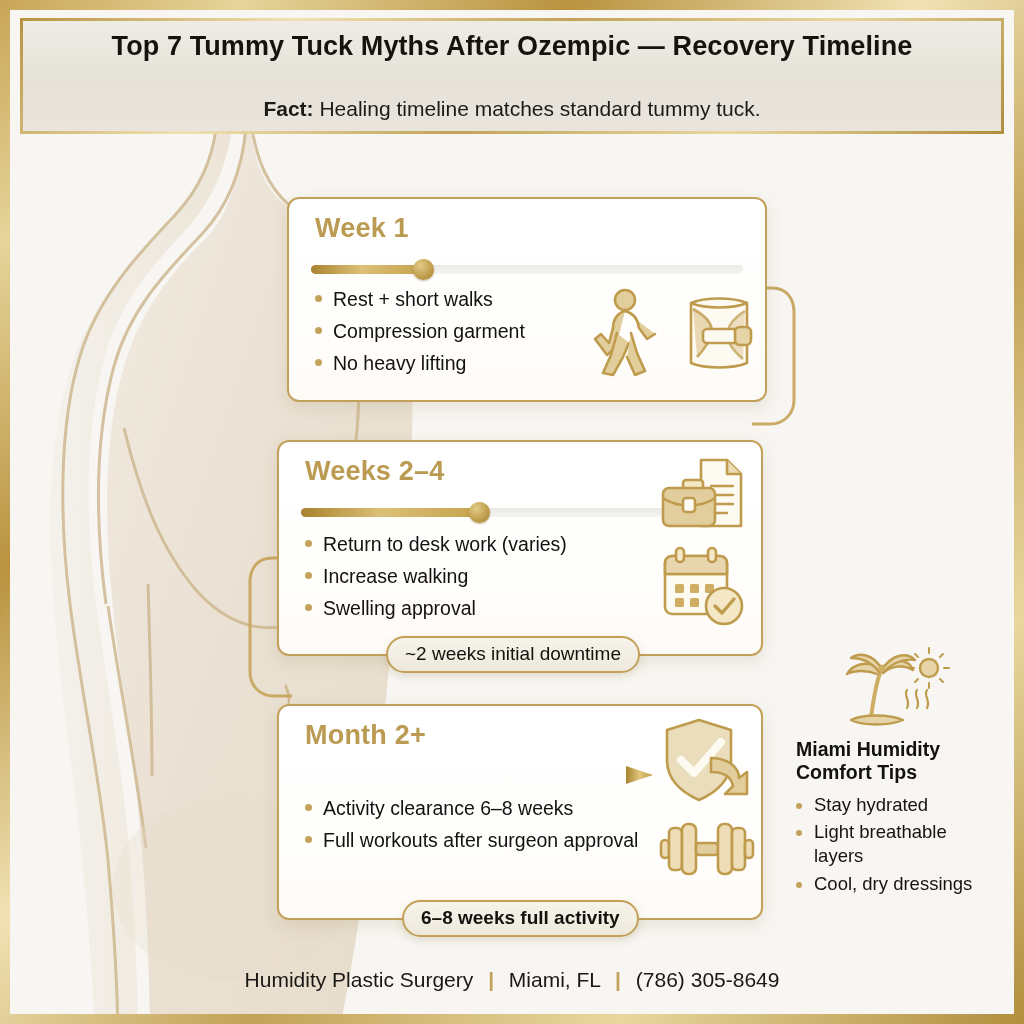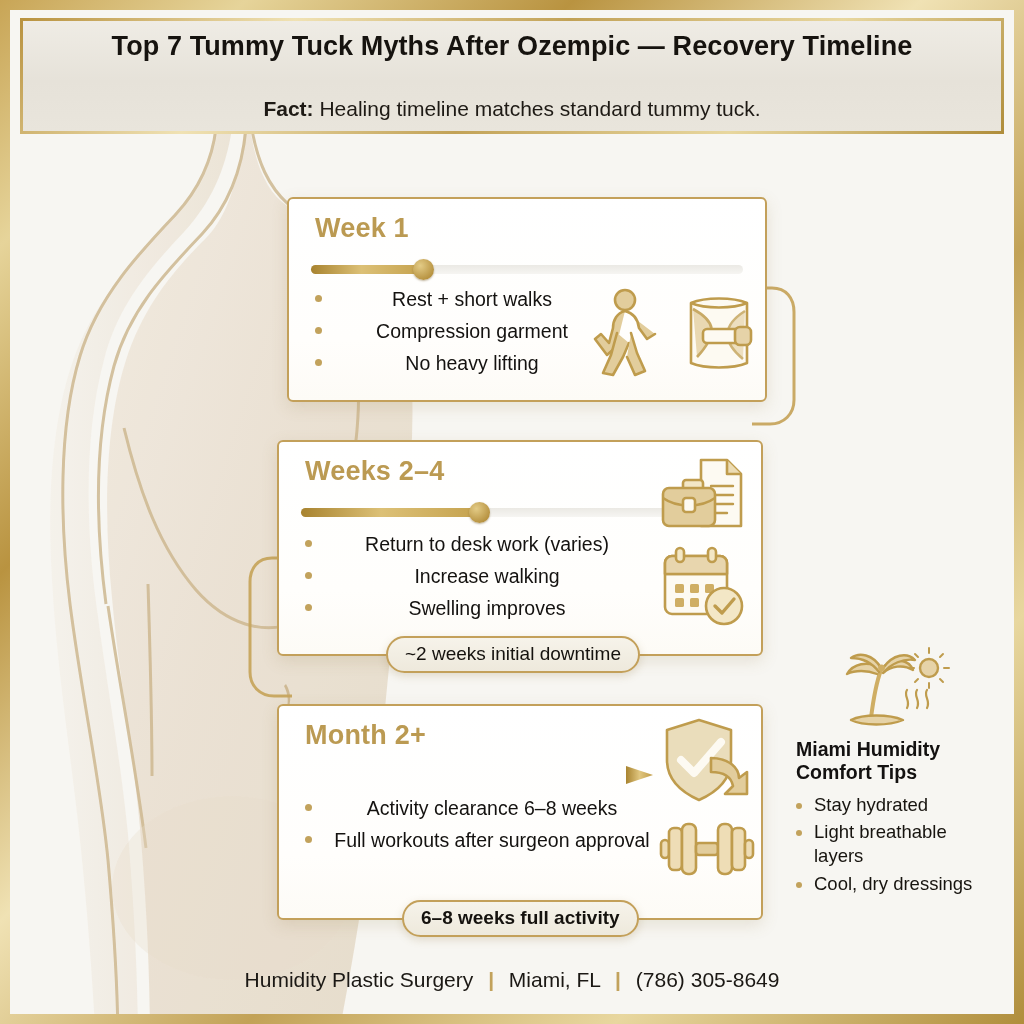--- a/index.html
+++ b/index.html
@@ -44,21 +44,21 @@
   .bodyart{position:absolute;left:-10px;top:-10px;width:470px;height:920px;opacity:.95;pointer-events:none;}
 
   
   .connectors{position:absolute;left:0;top:0;width:1004px;height:886px;pointer-events:none;}
 
   
   .card{
     position:absolute;box-sizing:border-box;
     background:linear-gradient(180deg,#ffffff 0%,#fffefc 70%,#fdfbf6 100%);
     border:2px solid #c3a05a;
-    border-radius:6px;
+    border-radius:12px;
     box-shadow:0 5px 16px rgba(150,125,70,.17),0 1px 0 #fff inset;
     z-index:4;
   }
   .c1{left:277px;top:59px;width:480px;height:205px;}
   .c2{left:267px;top:302px;width:486px;height:216px;}
   .c3{left:267px;top:566px;width:486px;height:216px;}
 
   .c-title{
     position:absolute;left:26px;top:14px;
     font-size:27px;font-weight:bold;color:#bb9a52;letter-spacing:.2px;
@@ -79,21 +79,21 @@
     background:radial-gradient(circle at 35% 32%,#e3cb86,#b6913f 75%,#9d7a2f);
     box-shadow:0 1px 2px rgba(110,85,35,.45);
   }
 
   
   .arrowwrap{position:absolute;left:22px;top:0;height:22px;}
 
   .bullets{position:absolute;font-size:19.5px;color:#141210;line-height:1.44;}
   .bullets li{margin:0 0 4px 0;}
   ul.bullets{list-style:none;padding:0;margin:0;}
-  ul.bullets li{position:relative;padding-left:22px;text-align:center;}
+  ul.bullets li{position:relative;padding-left:22px;}
   ul.bullets li:before{
     content:"";position:absolute;left:4px;top:10px;width:7px;height:7px;border-radius:50%;
     background:#c2a25c;
   }
 
   .icons{position:absolute;display:flex;flex-direction:column;align-items:center;}
 
   
   .pill{
     position:absolute;z-index:6;
@@ -222,21 +222,21 @@
         <div class="c-title">Weeks 2–4</div>
 
         <div class="track" style="top:66px;right:90px;">
           <div class="fill" style="width:48%;"></div>
           <div class="knob" style="left:calc(48% - 10px);"></div>
         </div>
 
         <ul class="bullets" style="left:22px;top:88px;width:350px;">
           <li>Return to desk work (varies)</li>
           <li>Increase walking</li>
-          <li>Swelling improves</li>
+          <li>Swelling approval</li>
         </ul>
 
         <div class="icons" style="left:378px;top:12px;gap:6px;">
           <svg width="92" height="84" viewBox="0 0 92 84">
             <g stroke="#bf9c4d" stroke-width="2.6" stroke-linejoin="round">
               <path d="M44 6 H70 L84 20 V72 H44 Z" fill="#fdfaf2"></path>
               <path d="M70 6 V20 H84" fill="#ecdcb4"></path>
               <g stroke-width="2.4" stroke-linecap="round">
                 <path d="M54 32 H76"></path>
                   <path d="M54 41 H76"></path>

